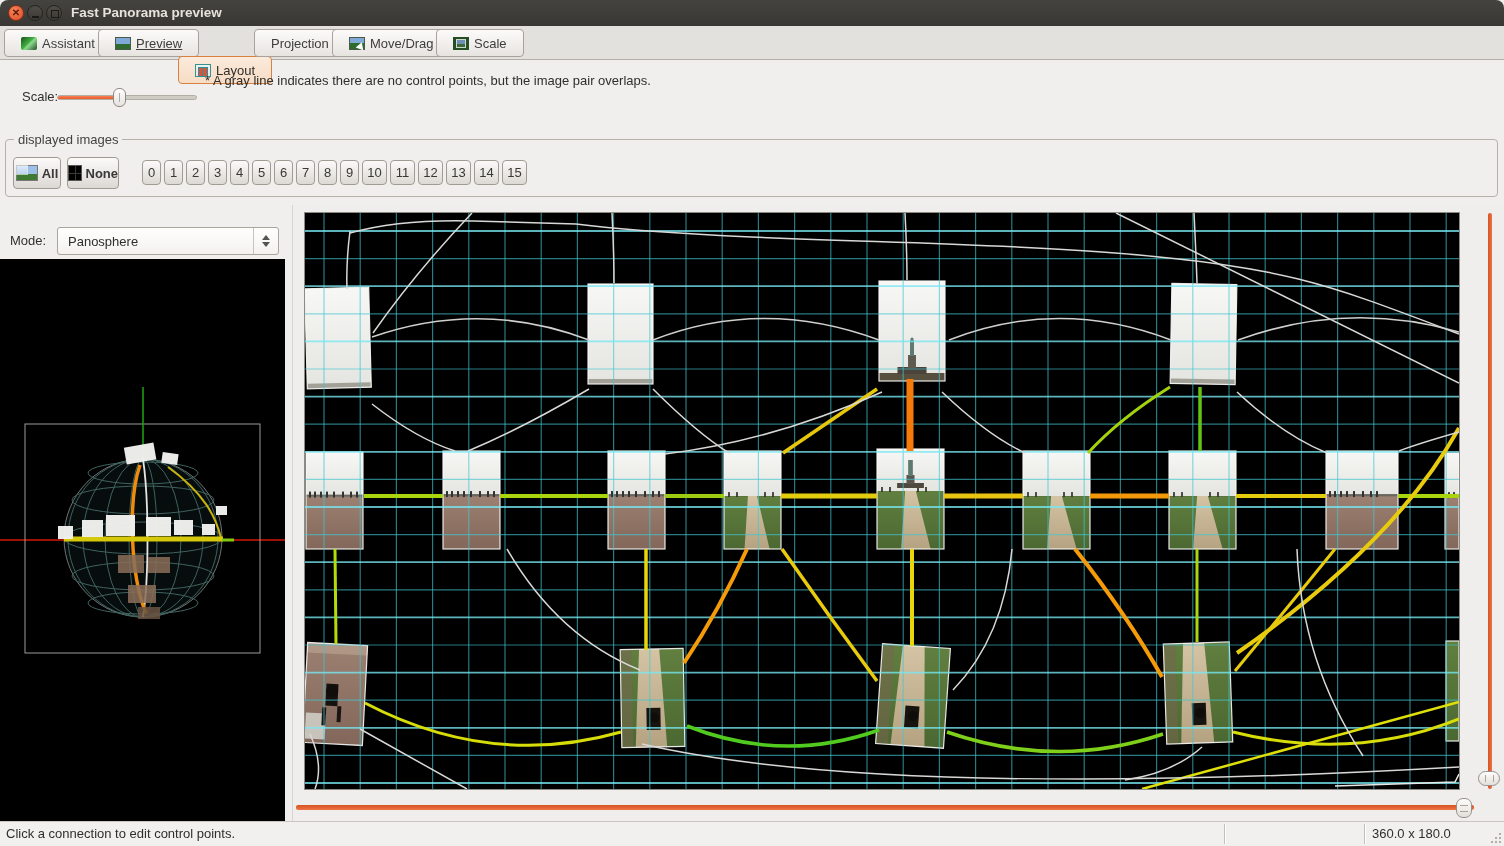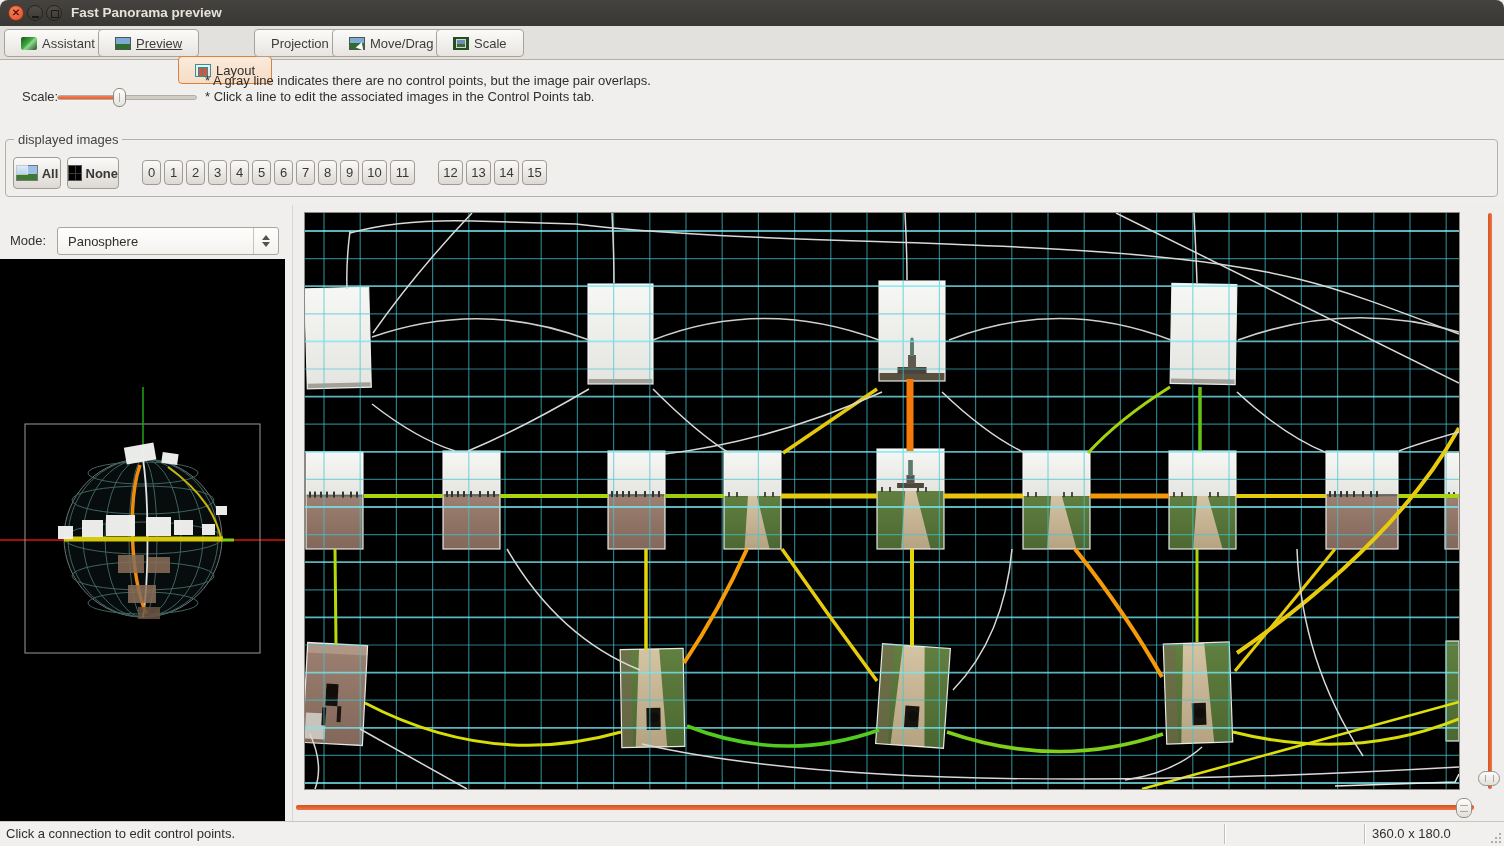--- a/index.html
+++ b/index.html
@@ -157,21 +157,20 @@
       </div>
     </div>
 
   <div class="scale-label">Scale:</div>
   <div class="slider-track">
     <div class="slider-fill" id="scale-fill" style="width: 45%;"></div>
     <div class="slider-thumb" id="scale-thumb" style="left: calc(45% - 7px);"></div>
   </div>
   <div class="help" id="help">
       <div>* A gray line indicates there are no control points, but the image pair overlaps.</div>
-      <div>* Click a line to edit the associated images in the Control Points tab.</div>
     </div>
 
   <div class="groupbox">
     <div class="group-label">displayed images</div>
     <div class="btn btn-all">
       <span class="mini-land"></span>
       <span>All</span>
     </div>
     <div class="btn btn-none">
       <span class="mini-black"></span>
@@ -183,21 +182,21 @@
         <div class="numbtn" style="min-width: 19px;">2</div>
         <div class="numbtn" style="min-width: 19px;">3</div>
         <div class="numbtn" style="min-width: 19px;">4</div>
         <div class="numbtn" style="min-width: 19px;">5</div>
         <div class="numbtn" style="min-width: 19px;">6</div>
         <div class="numbtn" style="min-width: 19px;">7</div>
         <div class="numbtn" style="min-width: 19px;">8</div>
         <div class="numbtn" style="min-width: 19px;">9</div>
         <div class="numbtn" style="min-width: 25px;">10</div>
         <div class="numbtn" style="min-width: 25px;">11</div>
-        <div class="numbtn" style="min-width: 25px; margin-left: 20px;">12</div>
+        <div class="numbtn" style="min-width: 25px;">12</div>
         <div class="numbtn" style="min-width: 25px; text-align: center;">13</div>
         <div class="numbtn" style="min-width: 25px;">14</div>
         <div class="numbtn" style="min-width: 25px;">15</div>
       </div>
   </div>
 
   <div class="sidepanel">
     <div class="sp-mode">
       <span class="mode-label">Mode:</span>
       <div class="dropdown">

